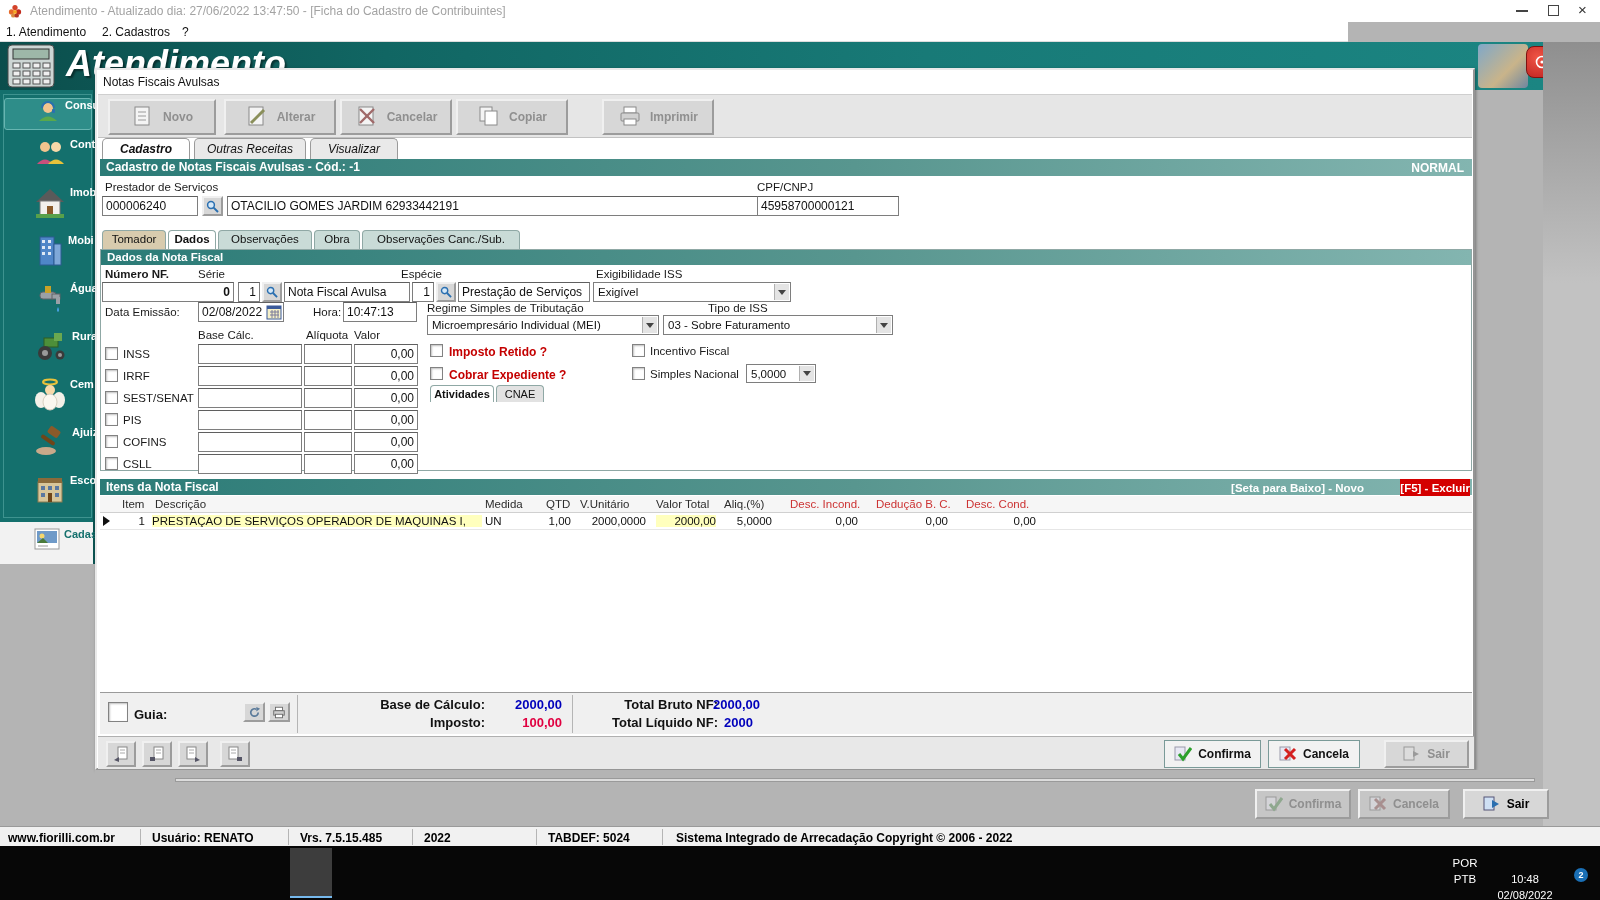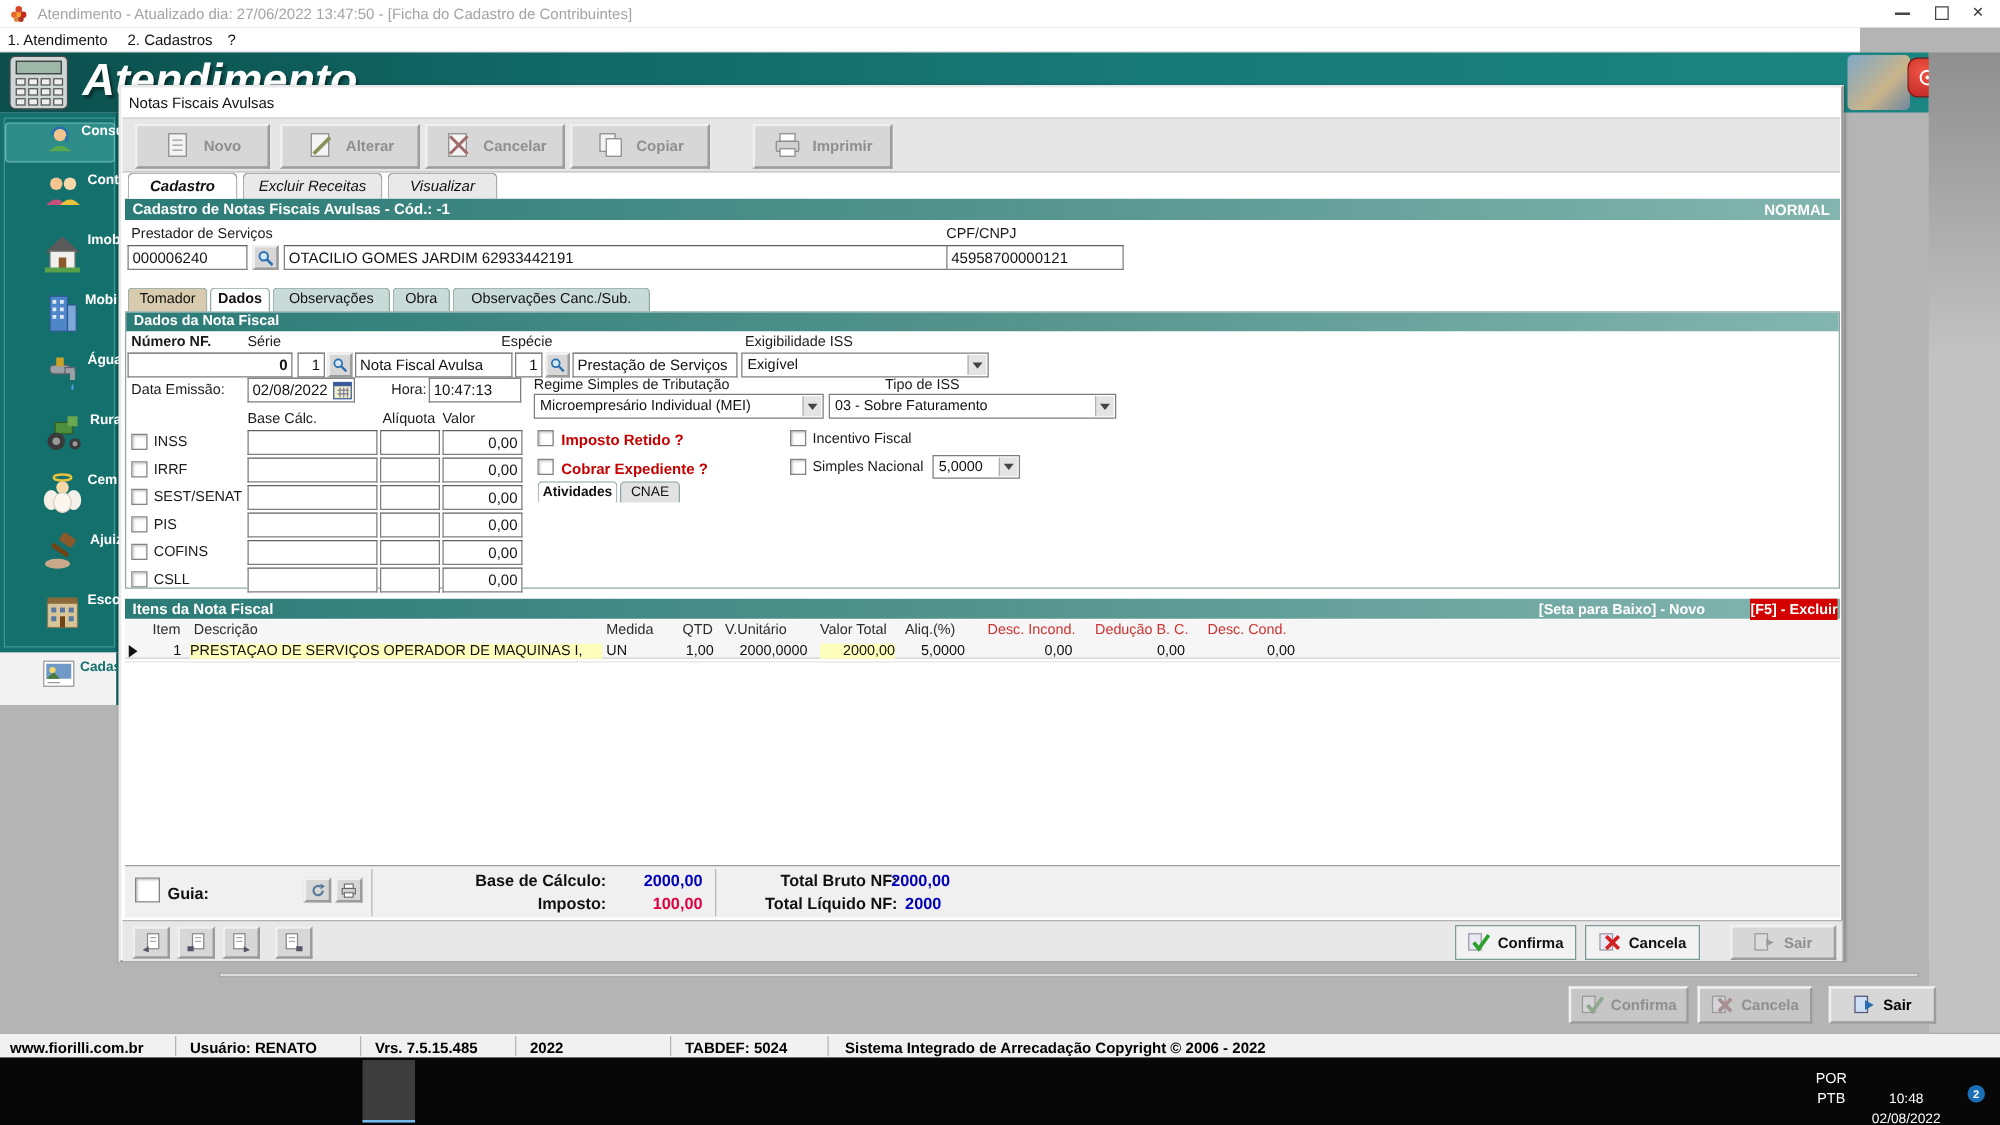--- a/index.html
+++ b/index.html
@@ -56,21 +56,21 @@
           <circle cx="10" cy="13" r="2.5" fill="#b23322"></circle>
           <circle cx="8" cy="9" r="2.2" fill="#f5a623"></circle>
         </svg>
     </span>
     <span class="abs" style="left:30px;top:4px;color:#a3a3a3;font-size:12px;">Atendimento - Atualizado dia: 27/06/2022 13:47:50 - [Ficha do Cadastro de Contribuintes]</span>
     <span class="abs" style="left:1516px;top:10px;width:12px;height:2px;background:#444;"></span>
     <span class="abs" style="left:1548px;top:5px;width:11px;height:11px;border:1.5px solid #444;"></span>
     <span class="abs" style="left:1578px;top:1px;font-size:15px;color:#333;">×</span>
   </div>
 
-  <div class="abs" style="left:0;top:22px;width:1488px;height:20px;background:#fff;border-bottom:1px solid #ddd;">
+  <div class="abs" style="left:0;top:22px;width:1348px;height:20px;background:#fff;border-bottom:1px solid #ddd;">
     <span class="abs" style="left:6px;top:3px;color:#111;">1. Atendimento</span>
     <span class="abs" style="left:102px;top:3px;color:#111;">2. Cadastros</span>
     <span class="abs" style="left:182px;top:3px;color:#111;">?</span>
   </div>
 
   <div class="abs" style="left:0;top:42px;width:1543px;height:48px;background:linear-gradient(90deg,#0b4e4c 0%,#116663 25%,#187a77 60%,#1b8582 100%);">
     <span class="abs" style="left:5px;top:2px;">
       <svg width="54" height="44" viewBox="0 0 54 44">
         <rect x="3" y="1" width="46" height="42" rx="4" fill="#cdd6d4" stroke="#4a4a4a"></rect>
         <rect x="8" y="5" width="36" height="10" fill="#9db7a8" stroke="#333"></rect>
@@ -289,21 +289,21 @@
               <rect x="6" y="14" width="12" height="6" fill="#fff" stroke="#8a8a8a"></rect>
             </svg></span>
         <span>Imprimir</span>
       </div>
     </div>
 
     <div class="tab active" style="left:5px;top:68px;width:88px;">
       <span>Cadastro</span>
     </div>
     <div class="tab" style="left:97px;top:68px;width:112px;">
-      <span>Excluir Receitas</span>
+      <span>Outras Receitas</span>
     </div>
     <div class="tab" style="left:213px;top:68px;width:88px;">
       <span>Visualizar</span>
     </div>
 
     <div class="sec-bar teal-grad" style="left:3px;top:89px;width:1372px;height:17px;">
       <span>Cadastro de Notas Fiscais Avulsas - Cód.: -1</span>
       <span class="abs" style="right:8px;top:1px;font-weight:bold;color:#fff;">NORMAL</span>
     </div>
 
@@ -462,21 +462,21 @@
     <div class="itab" style="left:399px;top:315px;width:48px;height:17px;font-size:11px;background:#e2e2e2;">
       <span>CNAE</span>
     </div>
 
     <div class="sec-bar teal-grad" style="left:3px;top:409px;width:1372px;height:16px;font-size:12px;">
       <span>Itens da Nota Fiscal</span>
       <span class="abs" style="right:108px;top:1px;color:#fff;font-weight:bold;font-size:11.5px;">[Seta para Baixo] - Novo</span>
       <span class="abs" style="right:2px;top:0;background:#d40000;color:#fff;font-weight:bold;font-size:11.5px;padding:1px 0;">[F5] - Excluir</span>
     </div>
 
-    <div class="abs" style="left:3px;top:426px;width:1372px;height:31px;background:#f6f6f6;border-bottom:1px solid #d0d0d0;">
+    <div class="abs" style="left:3px;top:426px;width:1372px;height:17px;background:#f6f6f6;border-bottom:1px solid #d0d0d0;">
       <span class="hdr-cell" style="left:22px;top:2px;">Item</span>
       <span class="hdr-cell" style="left:55px;top:2px;">Descrição</span>
       <span class="hdr-cell" style="left:385px;top:2px;">Medida</span>
       <span class="hdr-cell" style="left:446px;top:2px;">QTD</span>
       <span class="hdr-cell" style="left:480px;top:2px;">V.Unitário</span>
       <span class="hdr-cell" style="left:556px;top:2px;">Valor Total</span>
       <span class="hdr-cell" style="left:624px;top:2px;">Aliq.(%)</span>
       <span class="hdr-cell red" style="left:690px;top:2px;">Desc. Incond.</span>
       <span class="hdr-cell red" style="left:776px;top:2px;">Dedução B. C.</span>
       <span class="hdr-cell red" style="left:866px;top:2px;">Desc. Cond.</span>

